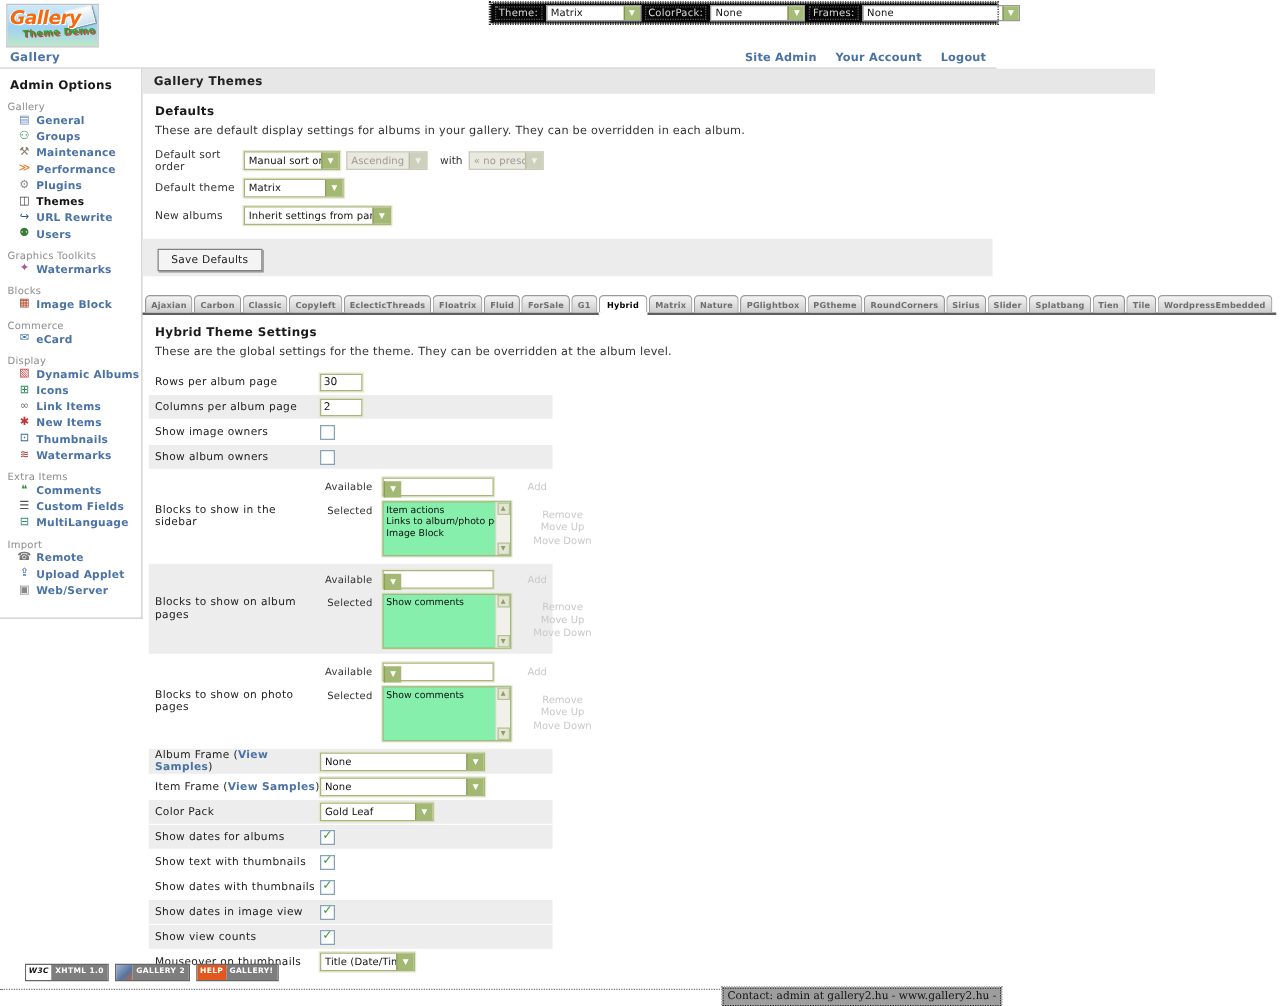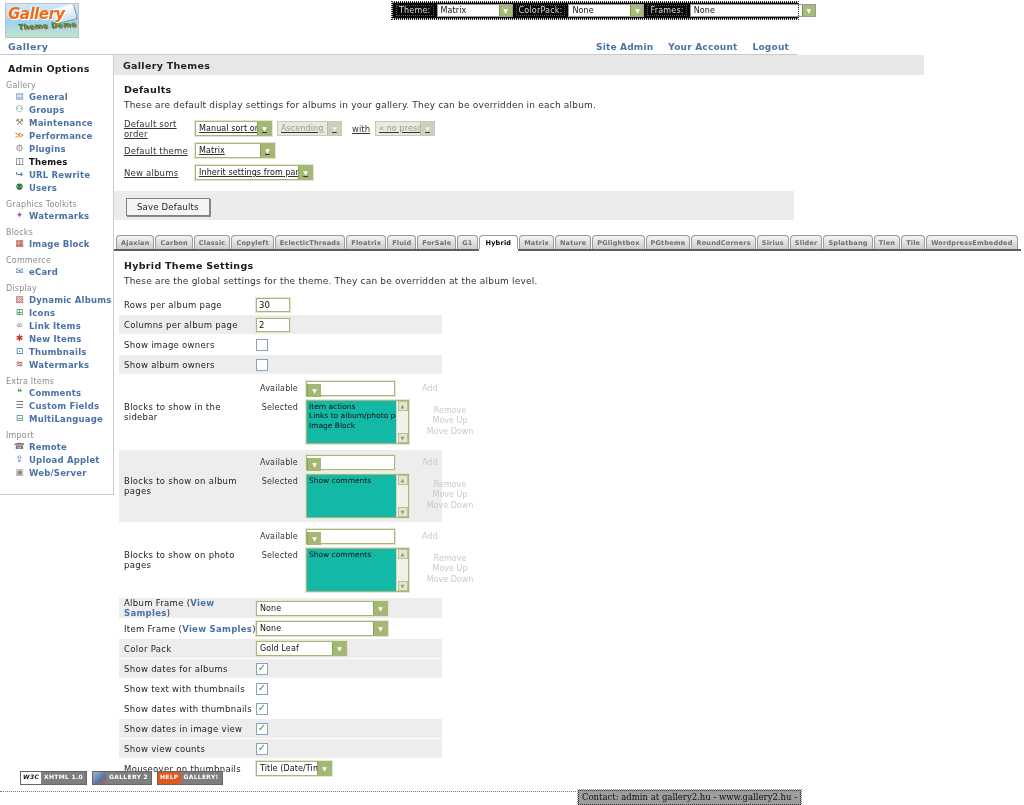--- a/index.html
+++ b/index.html
@@ -50,21 +50,21 @@
 
   .main { flex:1; min-width:0; }
   .page-title-bar { width:810px; box-sizing:border-box; background:#e7e7e7; font-size:9.5px; font-weight:bold;
           letter-spacing:0.3px; padding:5px 9px 4px; color:#222; }
 
   .sec { padding-left:10px; }
   .sec-heading { font-size:9.5px; font-weight:bold; margin:9px 0 5px; letter-spacing:0.3px; color:#1a1a1a; }
   .sec-desc { font-size:9px; letter-spacing:0.2px; margin-bottom:9px; color:#333; }
 
   
-  .def-row { display:flex; align-items:center; height:19px; margin:3px 0;text-decoration:underline; }
+  .def-row { display:flex; align-items:center; height:19px; margin:3px 0; }
   .dlabel { width:71px; flex:none; font-size:8.5px; letter-spacing:0.2px; }
   .with-label { font-size:8.5px; margin:0 5px; }
 
   .g-select { display:inline-flex; align-items:stretch; border:1px solid #a9b57c; background:#fff; height:15px;
           box-sizing:border-box; box-shadow:0 0 0 1px #e2e8cd; cursor:pointer; margin-right:5px; }
   .gs-text { font-size:8px; padding:2px 3px 0; white-space:nowrap; overflow:hidden; flex:1; color:#111; letter-spacing:0.1px; }
   .gs-arrow { width:13px; flex:none; background:#a3b873; color:#fff; font-size:6px; line-height:13px; text-align:center;
           border-left:1px solid #8aa058; }
   .g-select.disabled { background:#e9e9e0; border-color:#c9c9bb; box-shadow:none; }
   .g-select.disabled .gs-text { color:#9a9a90; }
@@ -96,21 +96,21 @@
   .cb { width:12px; height:12px; box-sizing:border-box; border:1px solid #88a3b8; background:#fff;
           display:inline-flex; align-items:center; justify-content:center; cursor:pointer; }
   .cb.checked::after { content:"✓"; color:#2f9e33; font-size:10px; font-weight:bold; margin-top:-2px; }
 
   .blocks-grid { display:flex; flex-direction:column; gap:4px; padding:4px 0; }
   .b-line { display:flex; align-items:flex-start; }
   .b-sub { width:42px; flex:none; text-align:right; padding-right:8px; padding-top:3px; font-size:8px; color:#333; letter-spacing:0.2px; }
   .b-add { font-size:8px; color:#c9c9c9; margin-left:22px; padding-top:3px; cursor:default; }
   .b-actions { font-size:8px; color:#c9c9c9; margin-left:12px; width:58px; text-align:center; line-height:10.5px; align-self:center; }
   .listbox { width:103px; height:44px; box-sizing:border-box; border:1px solid #a9b57c; box-shadow:0 0 0 1px #e2e8cd;
-          background:#14b8a6; display:flex; }
+          background:#86efac; display:flex; }
   .lb-items { flex:1; overflow:hidden; font-size:7.5px; line-height:9.5px; padding:1px 0 0 2px; white-space:nowrap; color:#111; }
   .lb-scroll { width:11px; flex:none; background:#f1f1ea; border-left:1px solid #d6d9c2; display:flex;
           flex-direction:column; justify-content:space-between; align-items:center; }
   .lb-arrow { width:10px; height:10px; box-sizing:border-box; background:#e3e7d2; border:1px solid #b9c19a;
           color:#8c9c6c; font-size:5px; line-height:8px; text-align:center; cursor:pointer; }
 
   
   .badges { position:absolute; left:20px; bottom:20px; display:flex; gap:5px; }
   .badge { display:inline-flex; height:12px; border:1px solid #666; font-size:6px; font-weight:bold;
           letter-spacing:0.3px; cursor:pointer; }

